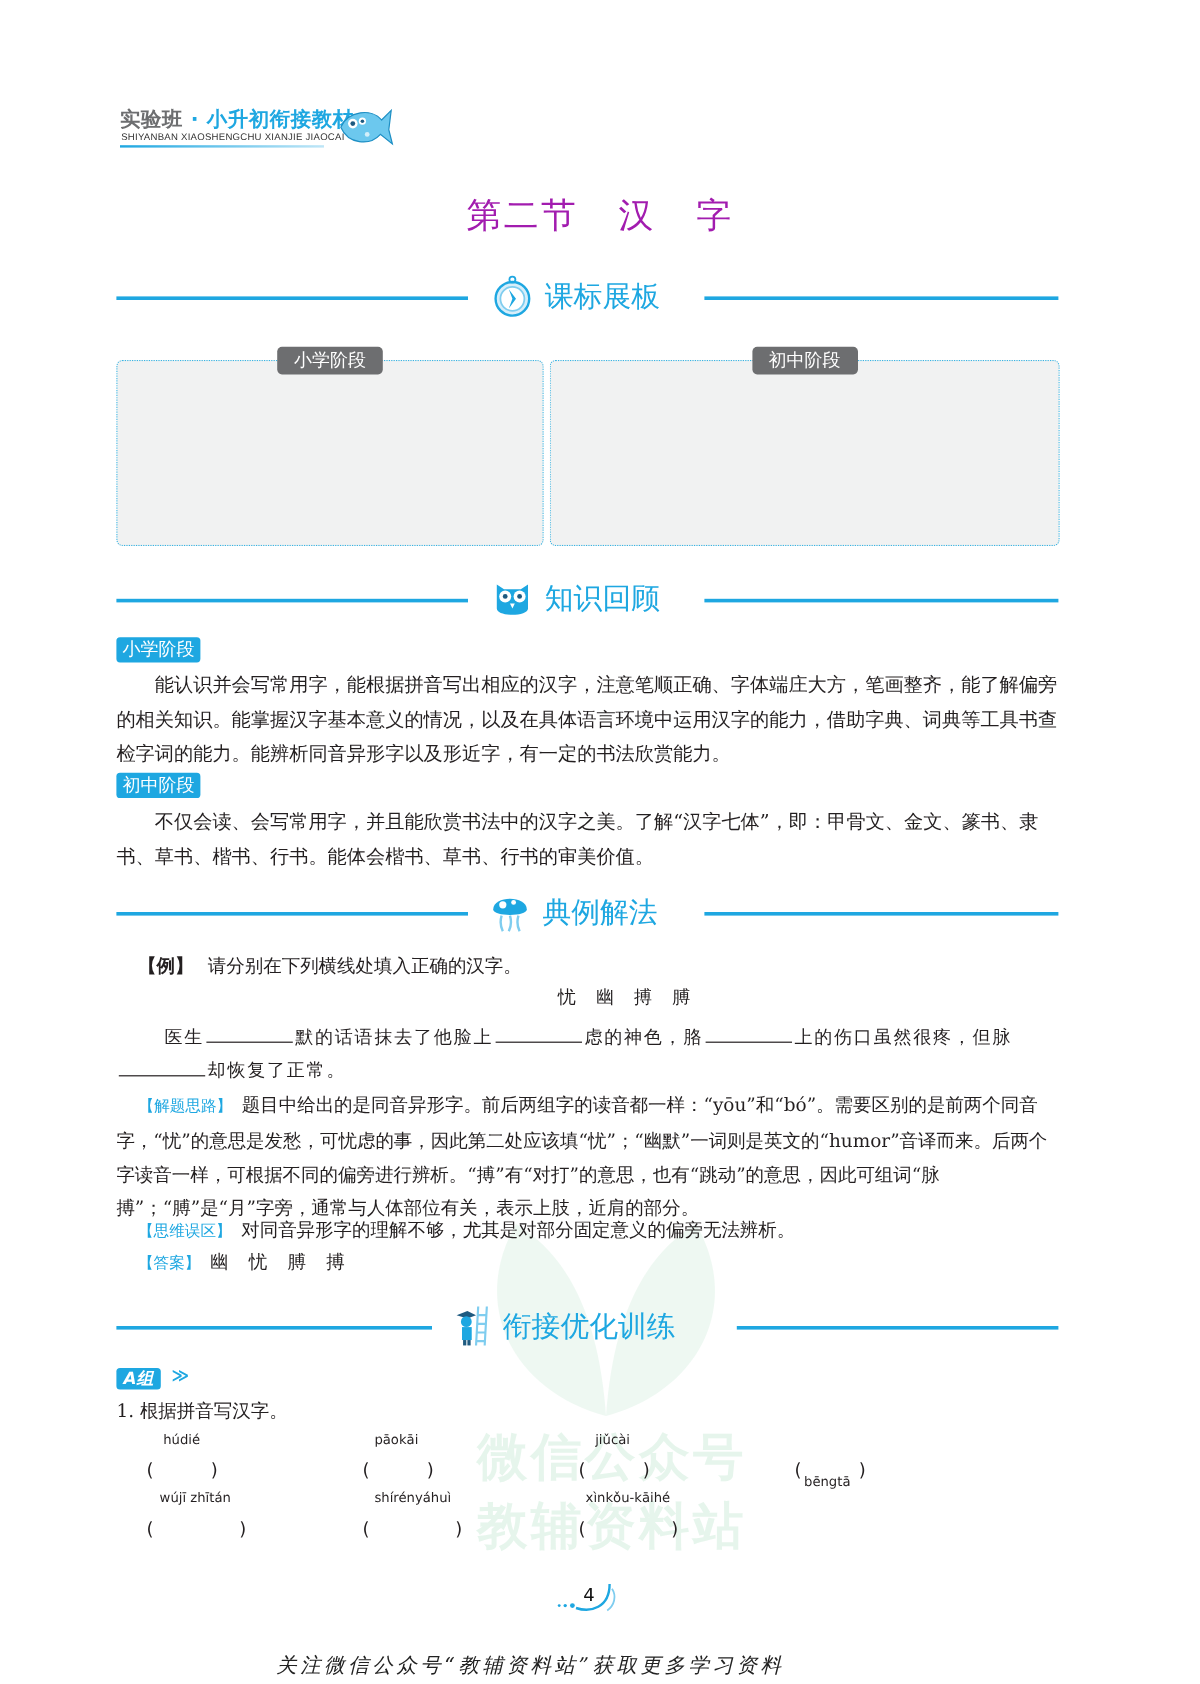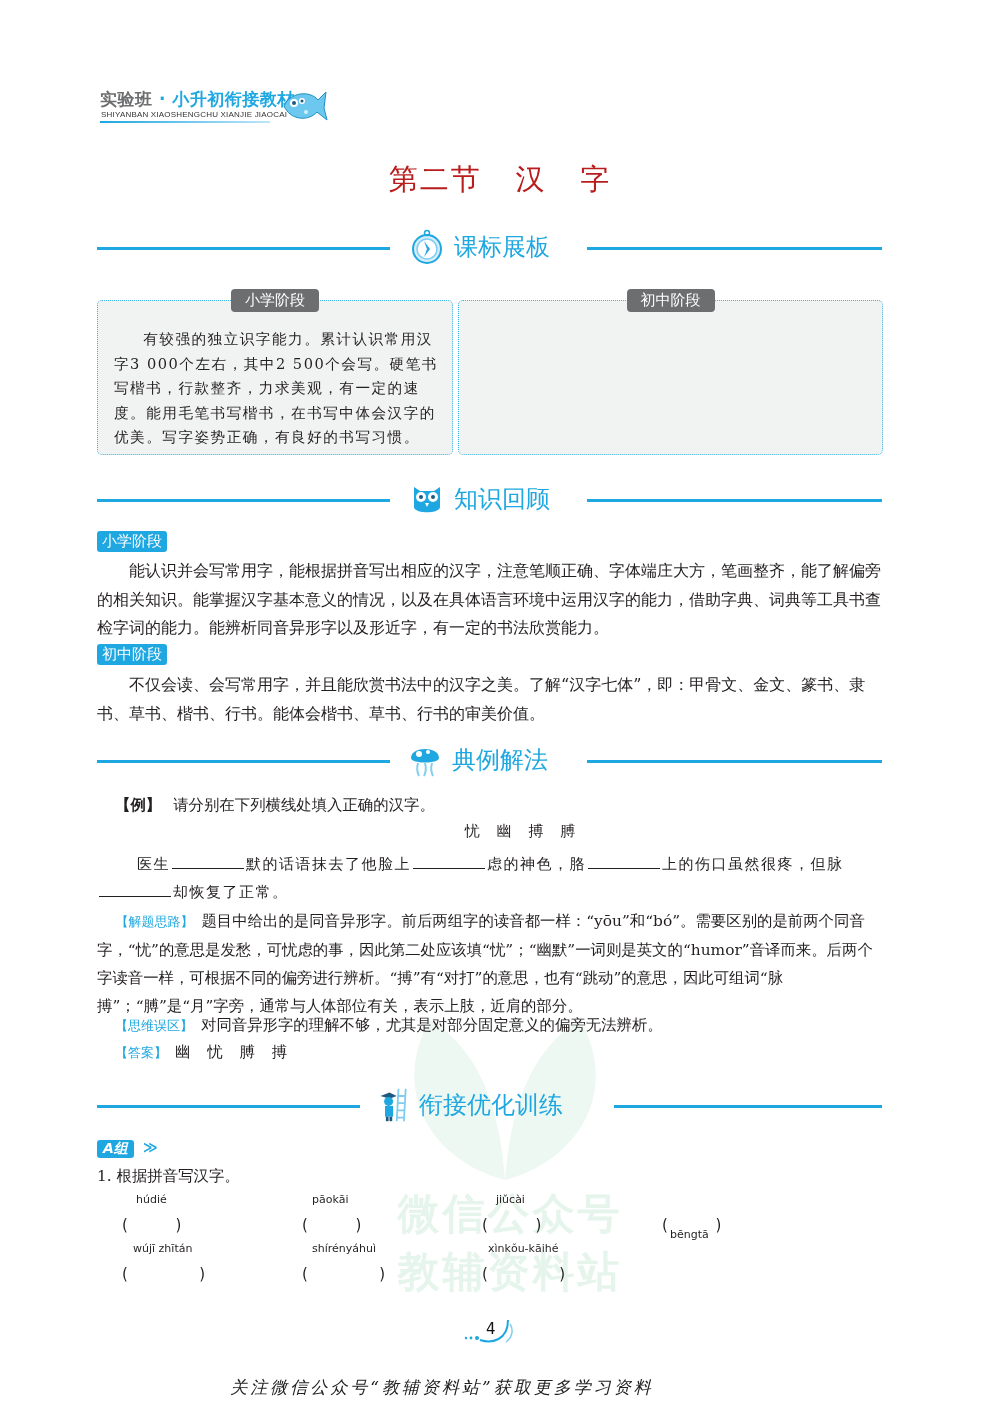--- a/index.html
+++ b/index.html
@@ -8,21 +8,21 @@
     font-family:"DejaVu Serif","Liberation Serif",serif; color:#231f20;
   }
   .abs { position:absolute; }
   
   .logo-main { left:100px; top:88px; font-family:"DejaVu Sans","Liberation Sans",sans-serif; font-size:17px; font-weight:bold; color:#6d6e70; letter-spacing:0.5px; white-space:nowrap; }
   .logo-main .blue { color:#1ea7e1; }
   .logo-sub { left:101px; top:110px; font-family:"Liberation Sans","DejaVu Sans",sans-serif; font-size:8px; color:#333; letter-spacing:0.2px; white-space:nowrap; }
   .logo-line { left:100px; top:121px; width:170px; height:2px; background:linear-gradient(90deg,#1ea7e1,#bfe6f7); }
   .fish { left:280px; top:86px; width:48px; height:40px; }
 
-  .chapter-title { left:0; width:1000px; top:160px; text-align:center; font-family:"DejaVu Sans","Liberation Sans",sans-serif; font-size:29px; color:#b91c1c; letter-spacing:2px; white-space:pre; }
+  .chapter-title { left:0; width:1000px; top:160px; text-align:center; font-family:"DejaVu Sans","Liberation Sans",sans-serif; font-size:29px; color:#a21caf; letter-spacing:2px; white-space:pre; }
 
   
   .sec { left:97px; width:785px; height:46px; }
   .sec .line { position:absolute; top:22px; height:3px; background:#1ea7e1; }
   .sec .title { position:absolute; top:6px; font-family:"DejaVu Sans","Liberation Sans",sans-serif; font-size:24px; color:#1ea7e1; white-space:nowrap; }
   .sec .icon { position:absolute; top:4px; width:34px; height:36px; }
 
   
   .stdbox { top:300px; height:155px; background:#f1f2f2; border:1.5px dotted #37b4e3; border-radius:5px; box-sizing:border-box; }
   .stdbox .tag { position:absolute; top:-12px; left:50%; transform:translateX(-50%); background:#6d6e70; color:#fff; font-family:"DejaVu Sans","Liberation Sans",sans-serif; font-size:15px; padding:2px 14px; border-radius:4px; white-space:nowrap; }
@@ -85,21 +85,20 @@
     <circle cx="17" cy="20" r="10" fill="#fff" stroke="#7fcdef" stroke-width="1.5"></circle>
     <path d="M14 12 L20 20 L14 28 L17 20 Z" fill="#1ea7e1"></path>
     <circle cx="17" cy="4" r="2.5" fill="none" stroke="#1ea7e1" stroke-width="1.5"></circle>
   </svg>
   <div class="title" style="left:357px;">课标展板</div>
   <div class="line" style="left:490px;width:295px;"></div>
 </div>
 
 <div class="abs stdbox" style="left:97px;width:356px;">
   <div class="tag">小学阶段</div>
-  <div class="txt">有较强的独立识字能力。累计认识常用汉字3 000个左右，其中2 500个会写。硬笔书写楷书，行款整齐，力求美观，有一定的速度。能用毛笔书写楷书，在书写中体会汉字的优美。写字姿势正确，有良好的书写习惯。</div>
 </div>
 <div class="abs stdbox" style="left:458px;width:425px;">
   <div class="tag">初中阶段</div>
 </div>
 
 <div class="abs sec" style="top:477px;">
   <div class="line" style="left:0;width:293px;"></div>
   <svg class="icon" style="left:313px;" viewBox="0 0 34 36">
     <path d="M4 6 L10 10 L24 10 L30 6 L30 26 C30 33, 4 33, 4 26 Z" fill="#1ea7e1"></path>
     <circle cx="11" cy="16" r="5" fill="#fff"></circle>

